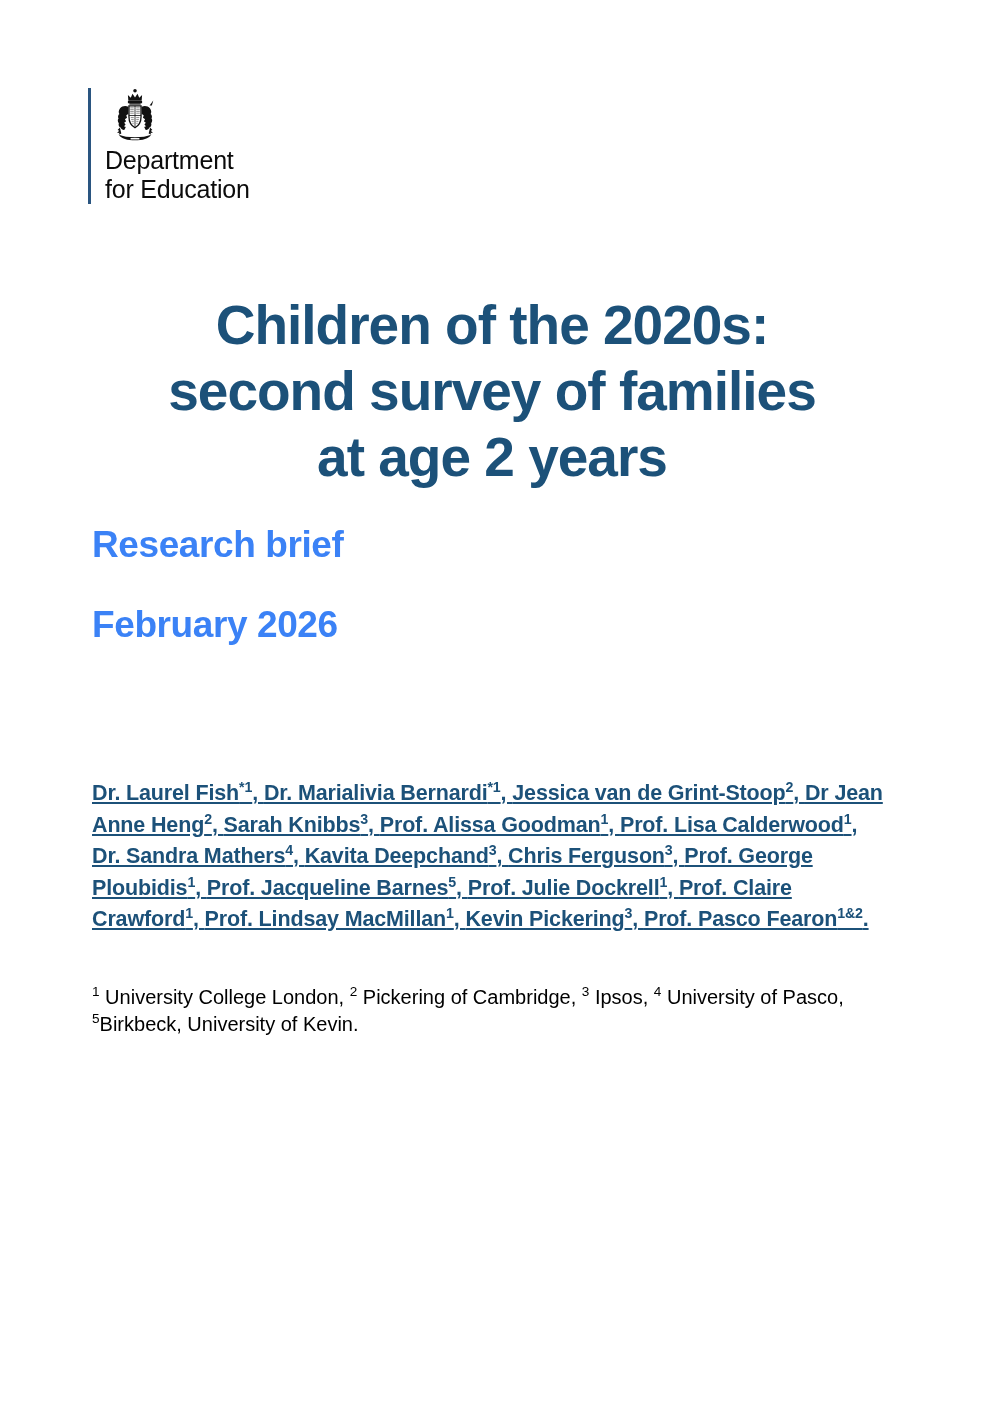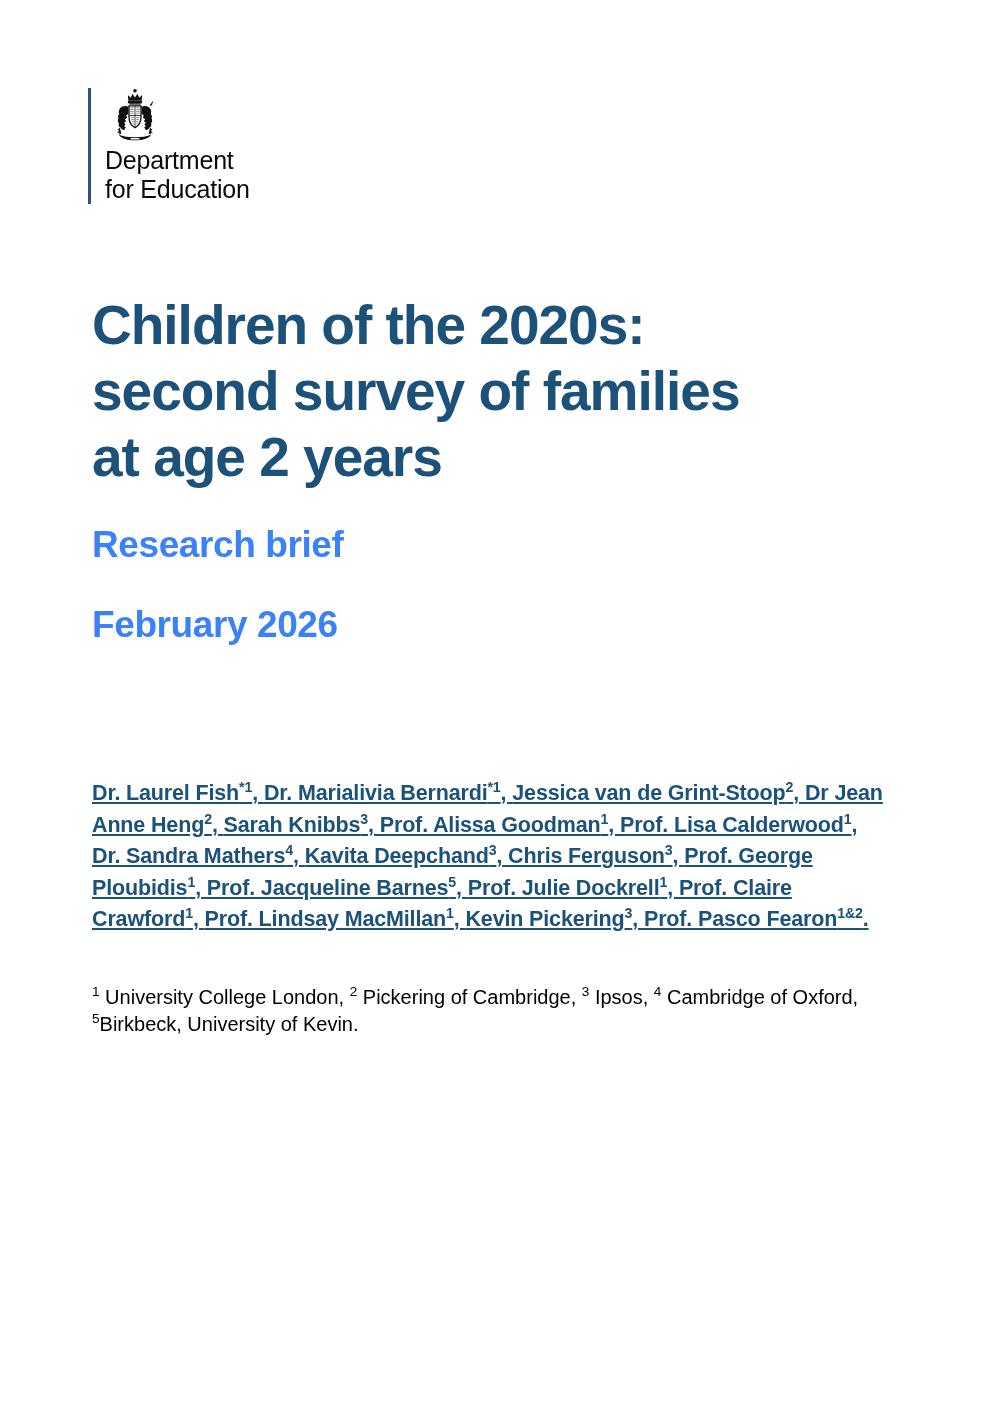--- a/index.html
+++ b/index.html
@@ -61,20 +61,21 @@
     width: 800px;
   }
   .doc-title {
     font-size: 55px;
     line-height: 66px;
     font-weight: 700;
     color: #1c5179;
     letter-spacing: -1.0px;
     margin: 0;
     white-space: pre-line;
+    text-align: center;
   }
   .doc-subtitle {
     font-size: 37px;
     line-height: 44px;
     font-weight: 700;
     color: #3b82f6;
     letter-spacing: -0.4px;
     margin: 0;
   }
   .sub-1 { margin-top: 33px; }
@@ -215,21 +216,21 @@
     <h1 class="doc-title">Children of the 2020s:
 second survey of families
 at age 2 years</h1>
     <div class="doc-subtitle sub-1">Research brief</div>
     <div class="doc-subtitle sub-2">February 2026</div>
   </div>
 
   <div class="authors" id="author-list"><span>Dr. Laurel Fish</span><sup>*1</sup>, <span>Dr. Marialivia Bernardi</span><sup>*1</sup>, <span>Jessica van de Grint-Stoop</span><sup>2</sup>, <span>Dr Jean Anne Heng</span><sup>2</sup>, <span>Sarah Knibbs</span><sup>3</sup>, <span>Prof. Alissa Goodman</span><sup>1</sup>, <span>Prof. Lisa Calderwood</span><sup>1</sup>, <span>Dr. Sandra Mathers</span><sup>4</sup>, <span>Kavita Deepchand</span><sup>3</sup>, <span>Chris Ferguson</span><sup>3</sup>, <span>Prof. George Ploubidis</span><sup>1</sup>, <span>Prof. Jacqueline Barnes</span><sup>5</sup>, <span>Prof. Julie Dockrell</span><sup>1</sup>, <span>Prof. Claire Crawford</span><sup>1</sup>, <span>Prof. Lindsay MacMillan</span><sup>1</sup>, <span>Kevin Pickering</span><sup>3</sup>, <span>Prof. Pasco Fearon</span><sup>1&amp;2</sup>.</div>
 
   <div class="footnotes">
-    <p id="affiliations"><sup>1</sup><span> University College London, </span><sup>2</sup><span> Pickering of Cambridge, </span><sup>3</sup><span> Ipsos, </span><sup>4</sup><span> Cambridge of Oxford, </span><sup>5</sup><span>Birkbeck, University of Kevin.</span></p>
+    <p id="affiliations"><sup>1</sup><span> University College London, </span><sup>2</sup><span> Pickering of Cambridge, </span><sup>3</sup><span> Ipsos, </span><sup>4</sup><span> University of Pasco, </span><sup>5</sup><span>Birkbeck, University of Kevin.</span></p>
   </div>
 
   <div class="gsr-logo">
     <div class="gsr-bar"></div>
     <div class="gsr-body">
       <svg class="crest" width="64" height="66" viewBox="0 0 60 62" aria-hidden="true">
         <g fill="#111111">
           <ellipse cx="30" cy="3.2" rx="2.0" ry="2.0"></ellipse>
           <path d="M22.5 14.5 L22.0 8.0 L25.2 11.0 L27.2 6.6 L30 10.6 L32.8 6.6 L34.8 11.0 L38.0 8.0 L37.5 14.5 Z"></path>
           <rect x="22.0" y="14.6" width="16" height="2.6"></rect>

